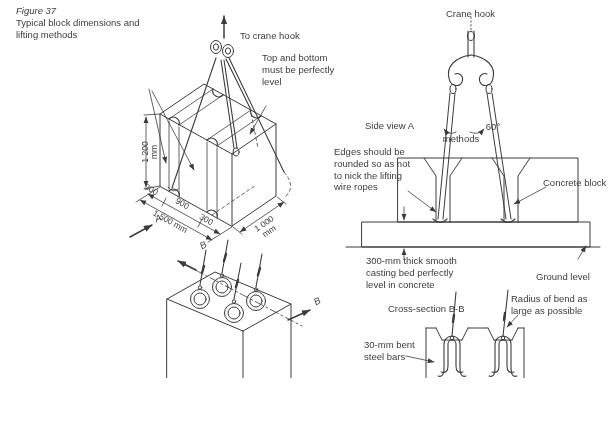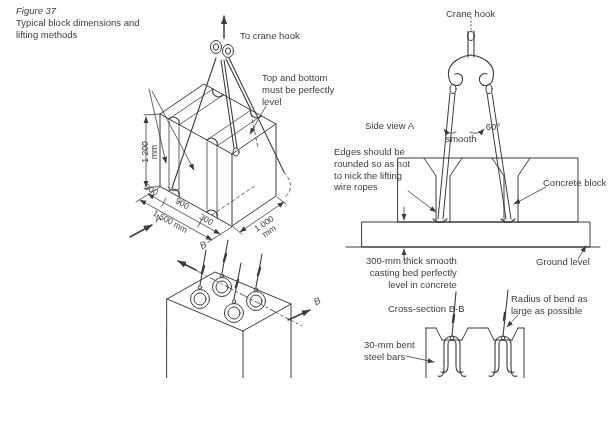--- a/index.html
+++ b/index.html
@@ -177,47 +177,47 @@
       <line class="thin" x1="518" y1="315" x2="507" y2="327" marker-end="url(#ah)"></line>
       <line class="thin" x1="406" y1="356" x2="434" y2="362" marker-end="url(#ah)"></line>
     </g>
   </svg>
 
   <div class="lbl it" style="left:16px;top:5px;">Figure 37</div>
   <div class="lbl" style="left:16px;top:17px;">Typical block dimensions and
 lifting methods</div>
 
   <div class="lbl" style="left:240px;top:30px;">To crane hook</div>
-  <div class="lbl" style="left:262px;top:72px;">Top and bottom
+  <div class="lbl" style="left:262px;top:52px;">Top and bottom
 must be perfectly
 level</div>
 
   <div class="dim" style="left:150px;top:152px;--r:-90deg;">1 200
 mm</div>
   <div class="dim" style="left:151px;top:190px;--r:29deg;">300</div>
   <div class="dim" style="left:182px;top:204px;--r:29deg;">900</div>
   <div class="dim" style="left:206px;top:220px;--r:29deg;">300</div>
   <div class="dim" style="left:170px;top:222px;--r:29deg;">1 500 mm</div>
   <div class="dim" style="left:267px;top:228px;--r:-34deg;">1 000
 mm</div>
   <div class="dim it" style="left:158px;top:218px;--r:-20deg;font-size:9.5px;">A</div>
   <div class="dim it" style="left:203px;top:245px;--r:-30deg;font-size:9.5px;">B</div>
   <div class="dim it" style="left:317px;top:301px;--r:-30deg;font-size:9.5px;">B</div>
 
   <div class="lbl" style="left:446px;top:8px;">Crane hook</div>
   <div class="lbl" style="left:365px;top:120px;">Side view A</div>
   <div class="lbl c" style="left:448px;top:121px;width:26px;padding-left:32px;">60°</div>
-  <div class="lbl c" style="left:436px;top:133px;width:50px;">smooth</div>
+  <div class="lbl c" style="left:436px;top:133px;width:50px;">methods</div>
   <div class="lbl" style="left:334px;top:146px;">Edges should be
 rounded so as not
 to nick the lifting
 wire ropes</div>
   <div class="lbl" style="left:543px;top:177px;">Concrete block</div>
-  <div class="lbl" style="left:536px;top:256px;">Ground level</div>
-  <div class="lbl" style="left:366px;top:255px;text-align:right;">300-mm thick smooth
+  <div class="lbl" style="left:536px;top:271px;">Ground level</div>
+  <div class="lbl" style="left:366px;top:255px;">300-mm thick smooth
 casting bed perfectly
 level in concrete</div>
 
   <div class="lbl" style="left:388px;top:303px;">Cross-section B-B</div>
   <div class="lbl" style="left:511px;top:293px;">Radius of bend as
 large as possible</div>
   <div class="lbl" style="left:364px;top:339px;">30-mm bent
 steel bars</div>
 
 </div>

